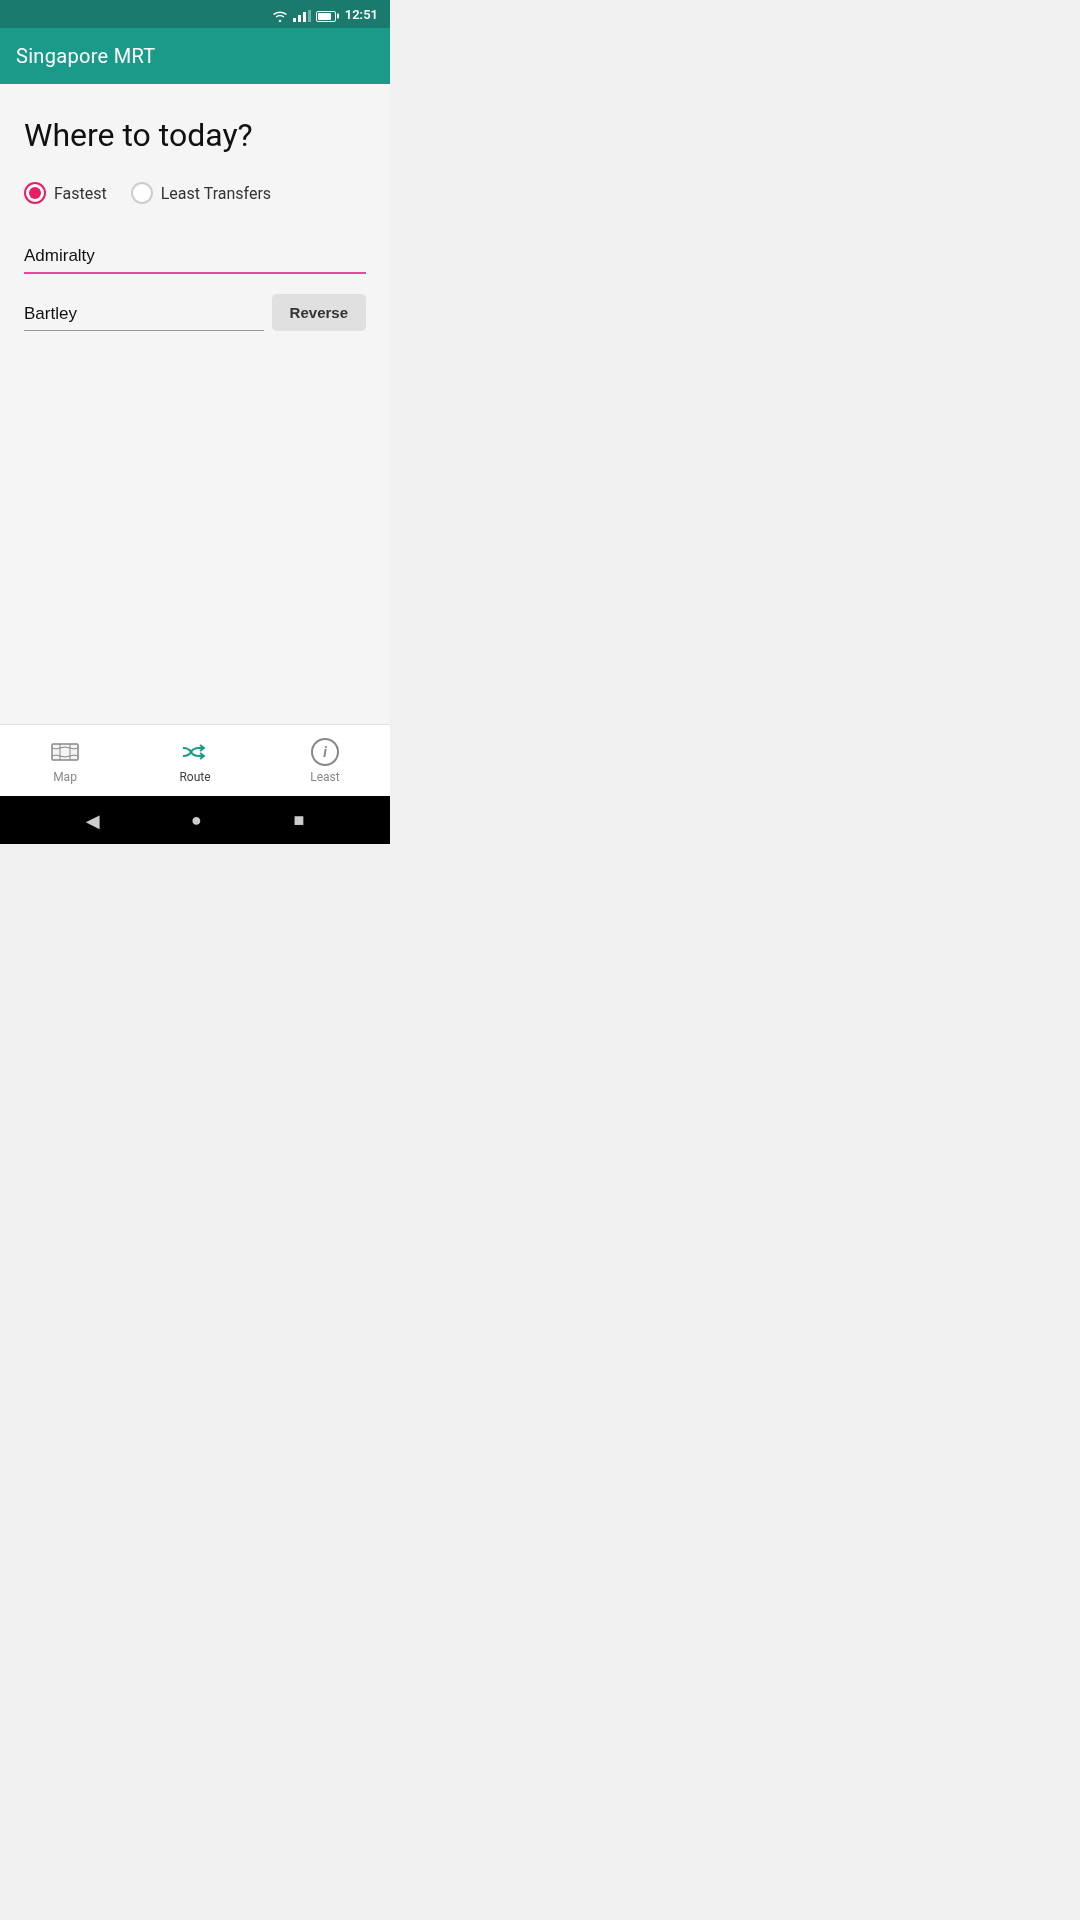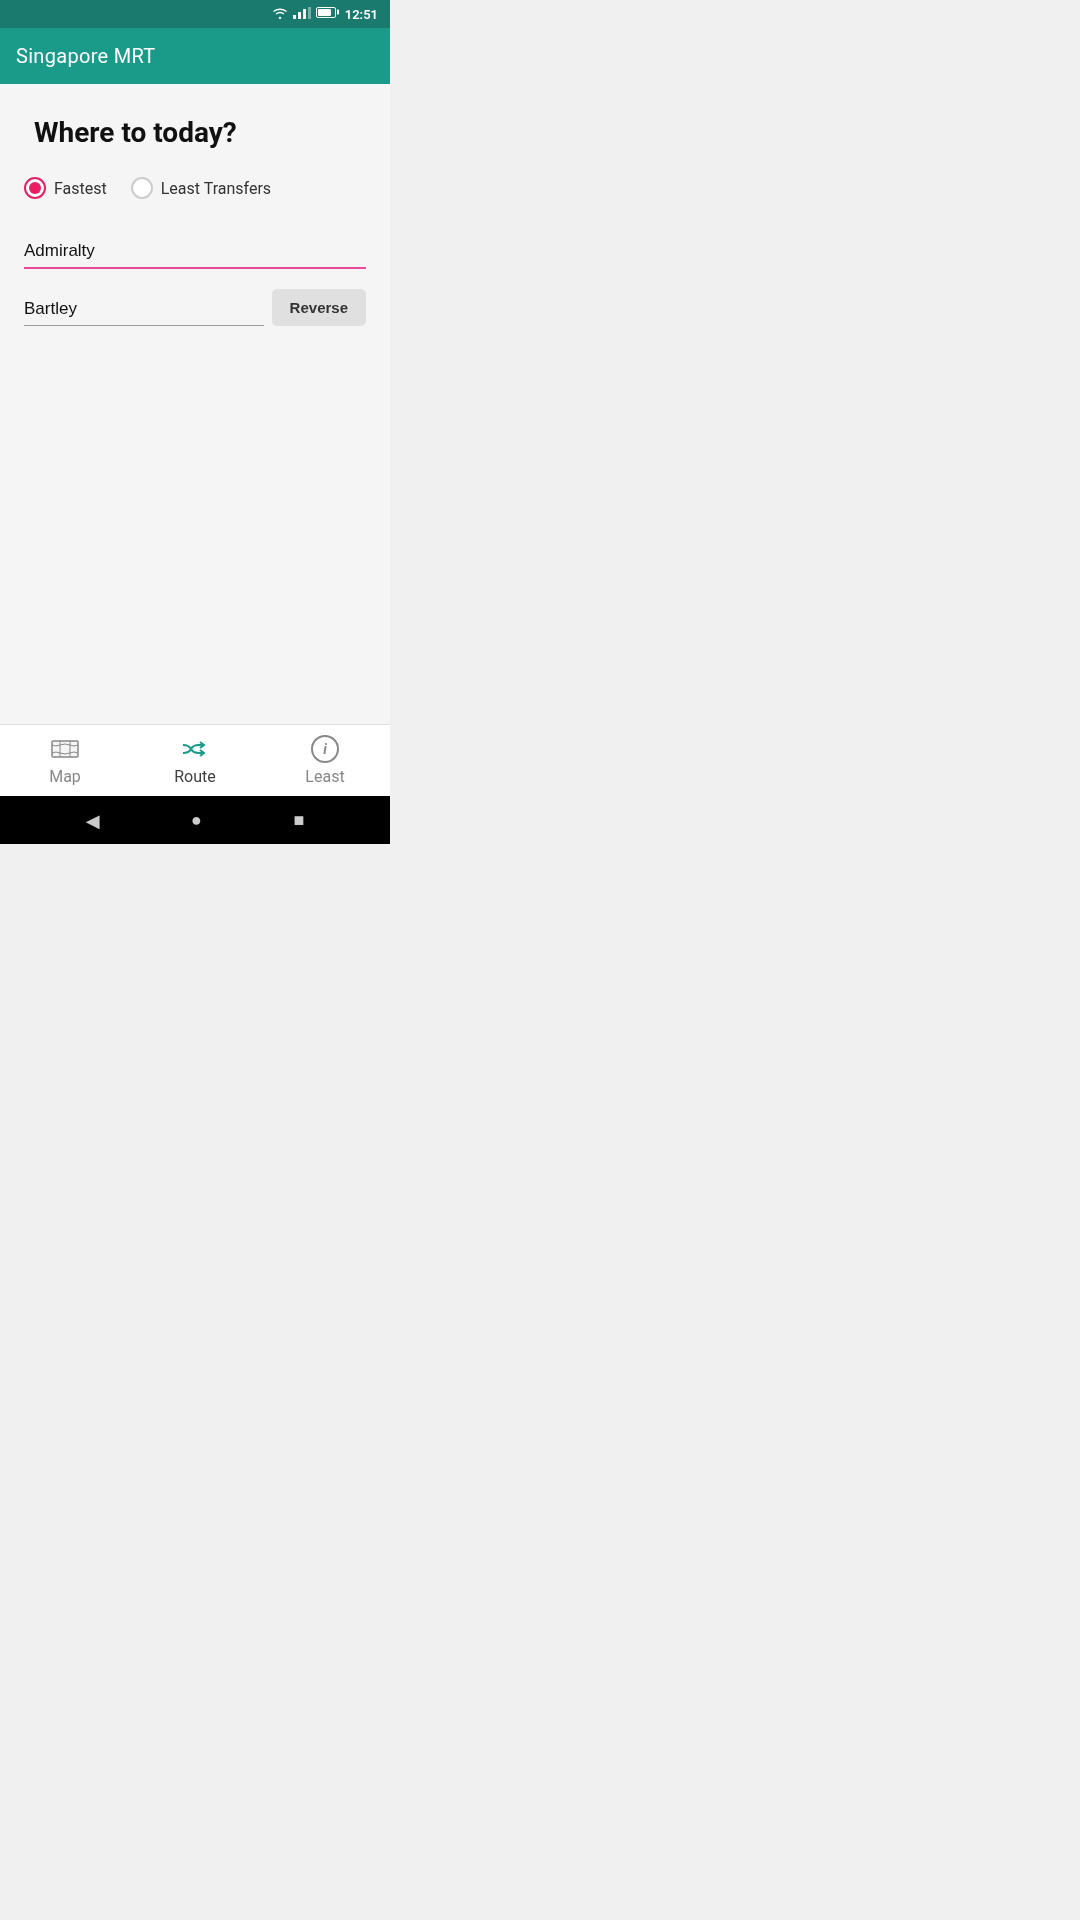--- a/index.html
+++ b/index.html
@@ -29,21 +29,21 @@
 
     .status-bar .time {
       color: white;
       font-size: 13px;
       font-weight: 600;
       margin-left: 4px;
     }
 
     .status-icons {
       display: flex;
-      align-items: flex-start;
+      align-items: flex-end;
       gap: 5px;
     }
 
     
     .signal-icon {
       display: flex;
       align-items: flex-end;
       gap: 2px;
       height: 12px;
     }
@@ -103,25 +103,24 @@
     
     .main-content {
       flex: 1;
       background: #f5f5f5;
       padding: 32px 24px 16px 24px;
       display: flex;
       flex-direction: column;
     }
 
     .page-title {
-      font-size: 28px;
-      font-weight: 700;
+      font-size: 32px;
+      font-weight: 400;
       color: #111;
       margin-bottom: 28px;
-      margin-left: 10px;
     }
 
     
     .radio-group {
       display: flex;
       align-items: center;
       gap: 24px;
       margin-bottom: 36px;
     }
 
@@ -239,21 +238,21 @@
 
     .nav-icon {
       width: 28px;
       height: 28px;
       display: flex;
       align-items: center;
       justify-content: center;
     }
 
     .nav-label {
-      font-size: 16px;
+      font-size: 12px;
       color: #888;
     }
 
     .nav-label.active {
       color: #404040;
     }
 
     
     .android-nav {
       background: #000;

